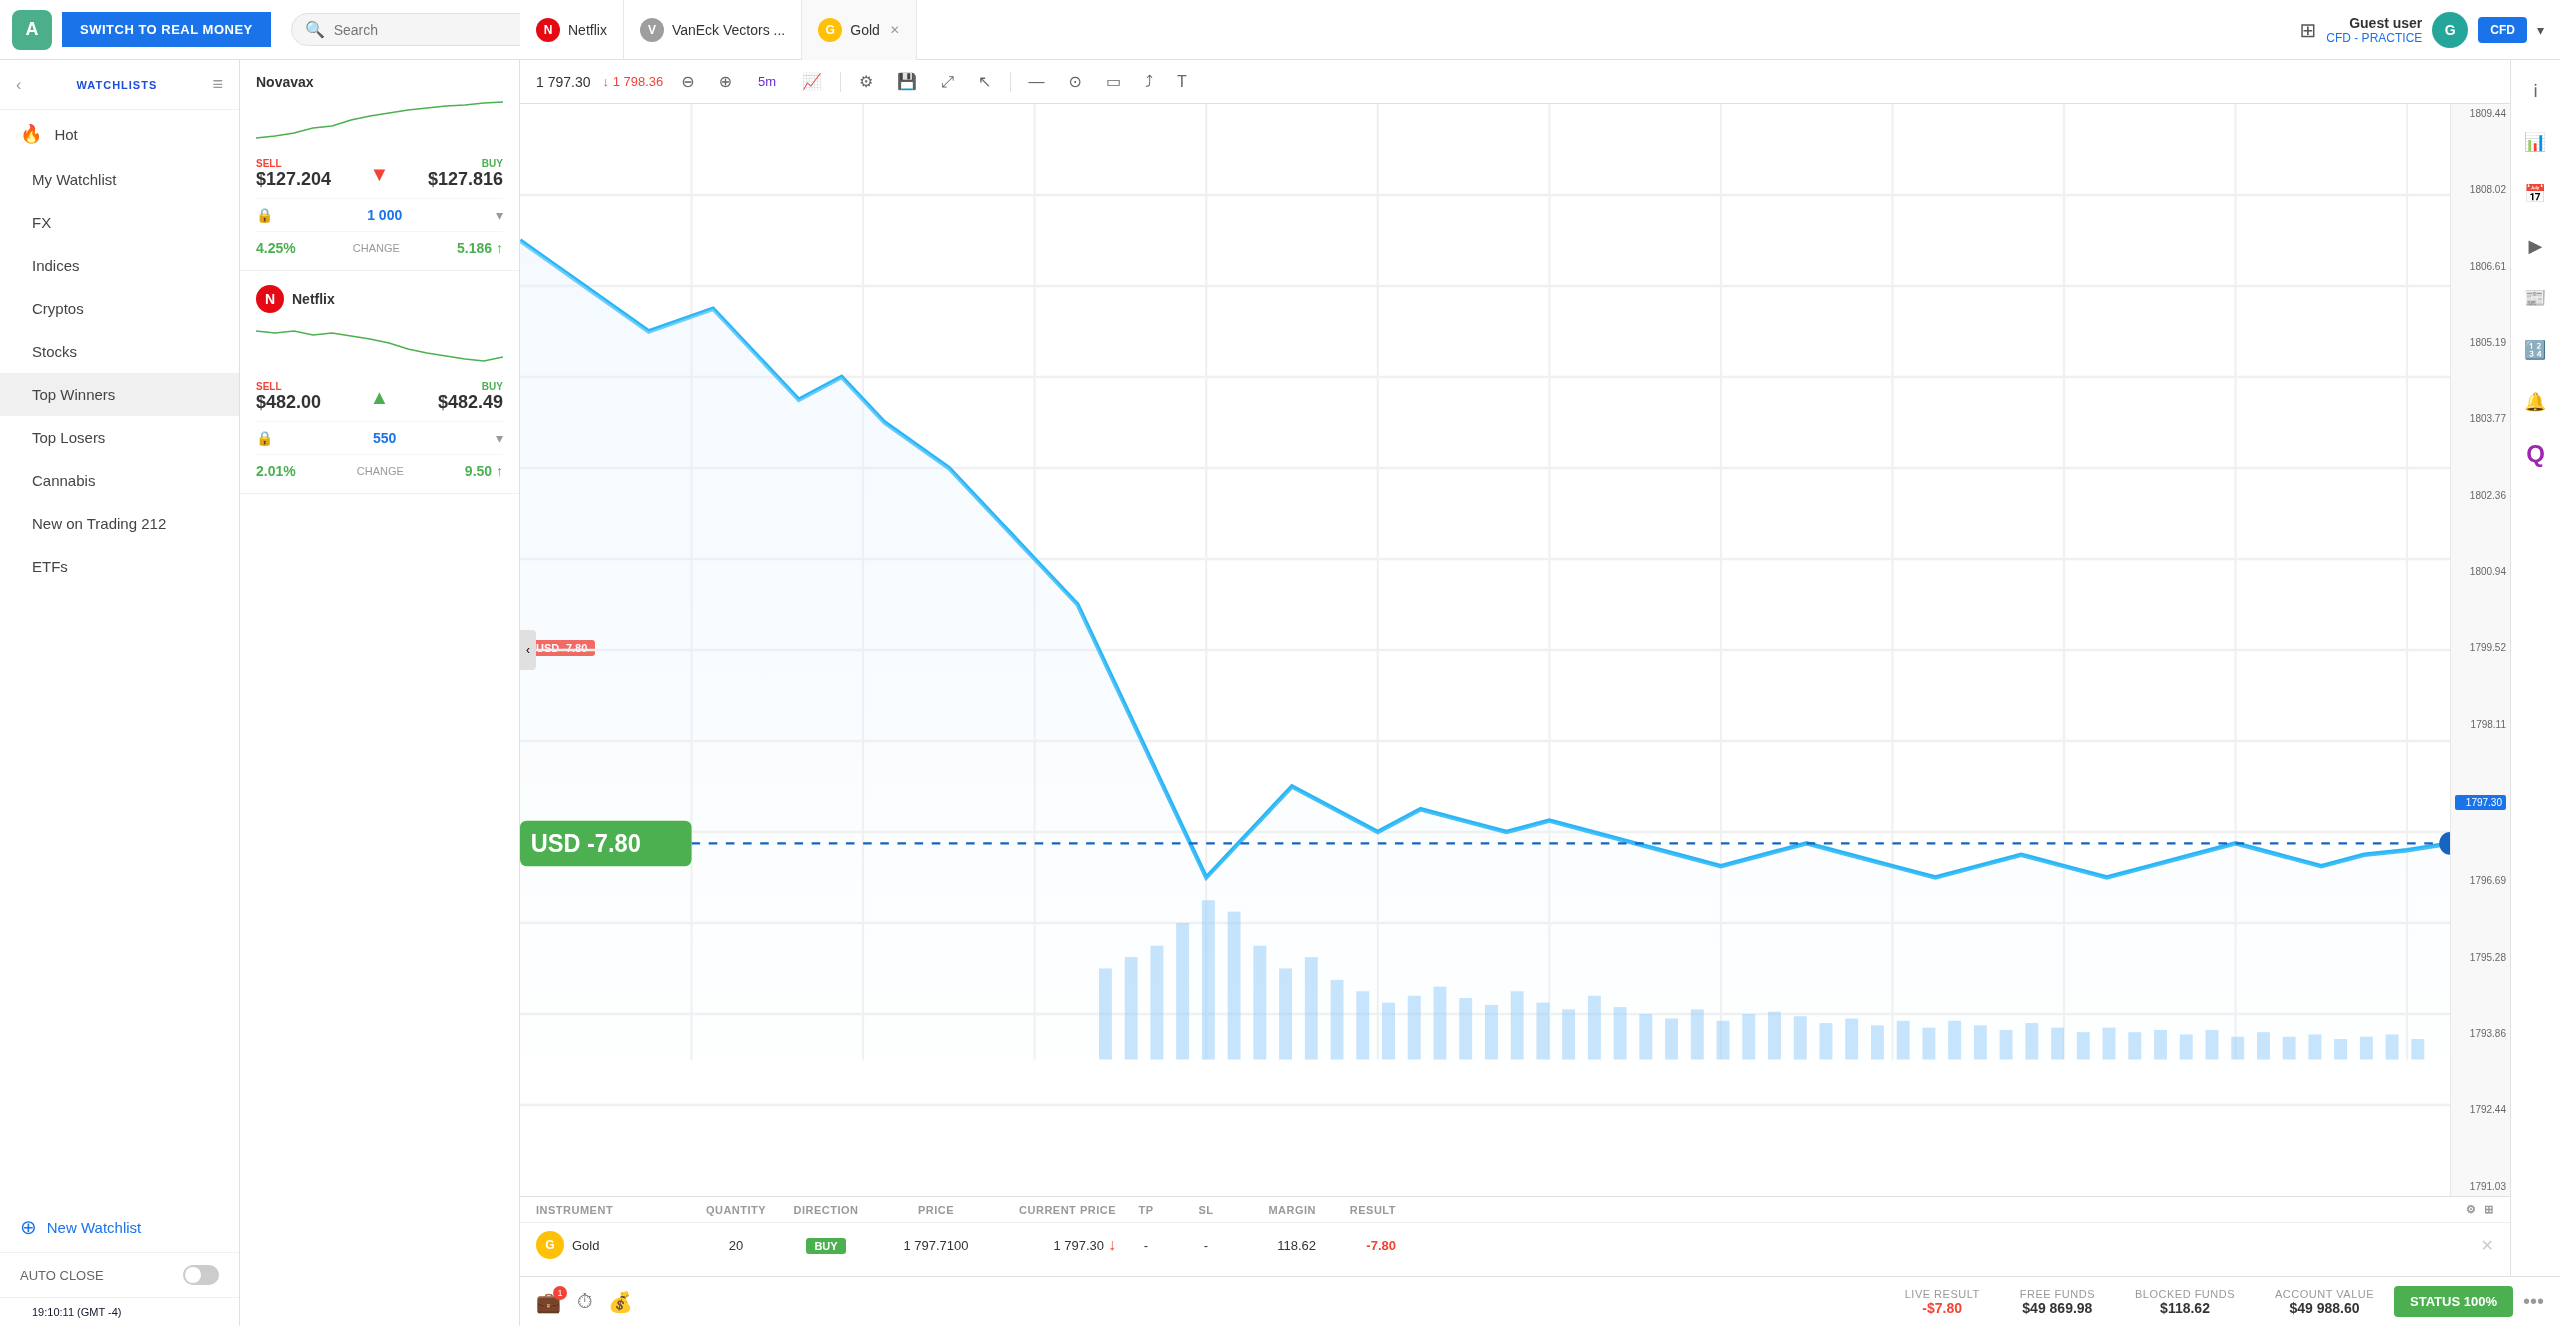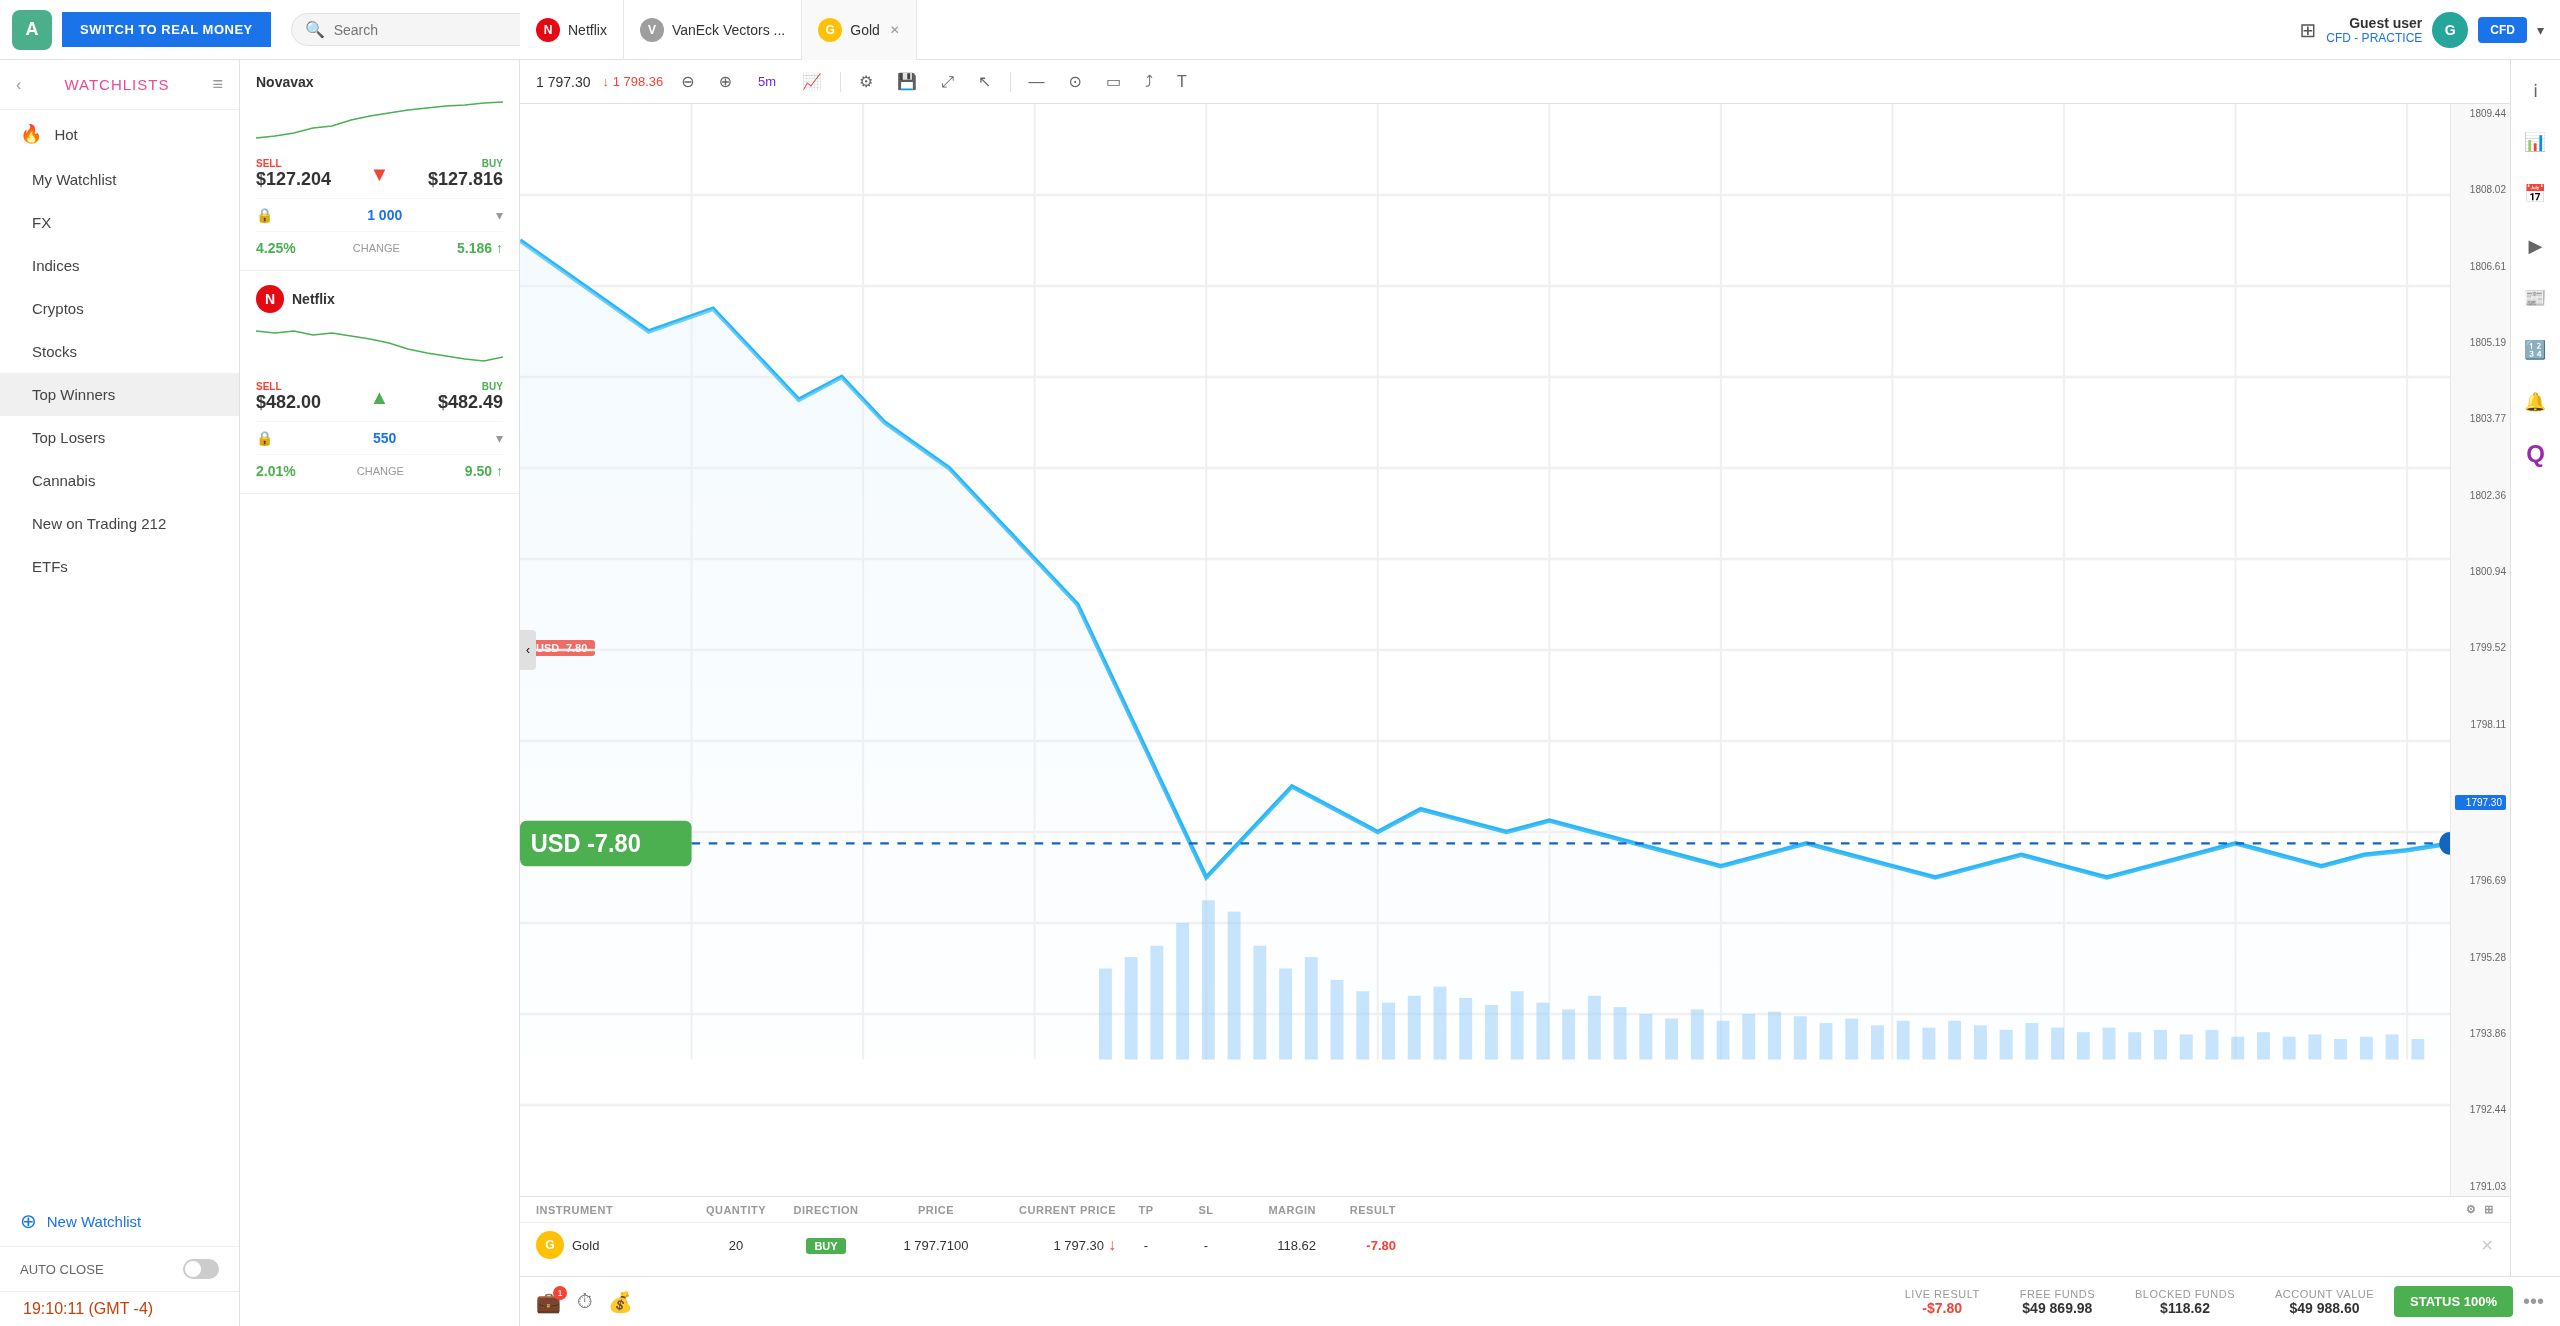--- a/index.html
+++ b/index.html
@@ -137,21 +137,21 @@
       flex-direction: column;
       flex-shrink: 0;
       overflow-y: auto;
     }
     .sidebar-header {
       display: flex; align-items: center; justify-content: space-between;
       padding: 14px 16px;
       border-bottom: 1px solid #f0f0f0;
     }
     .sidebar-title {
-      font-size: 15px; font-weight: 400; color: #ec4899;
+      font-size: 11px; font-weight: 700; color: #1d4ed8;
       letter-spacing: 1px;
     }
     .sidebar-back { color: #999; font-size: 16px; cursor: pointer; }
     .sidebar-menu-icon { color: #999; font-size: 18px; cursor: pointer; }
 
     .sidebar-item {
       display: flex; align-items: center;
       padding: 13px 20px;
       cursor: pointer;
       font-size: 15px;
@@ -191,22 +191,22 @@
       content: '';
       position: absolute;
       width: 16px; height: 16px;
       background: white;
       border-radius: 50%;
       top: 2px; left: 2px;
       transition: left 0.2s;
     }
 
     .time-display {
-      padding: 8px 23px;
-      font-size: 16px; color: #c2410c;
+      padding: 8px 32px;
+      font-size: 11px; color: #0f172a;
       border-top: 1px solid #f0f0f0;
     }
 
     
     .watchlist-panel {
       width: 280px;
       background: #fff;
       border-right: 1px solid #e0e0e0;
       overflow-y: auto;
       flex-shrink: 0;

